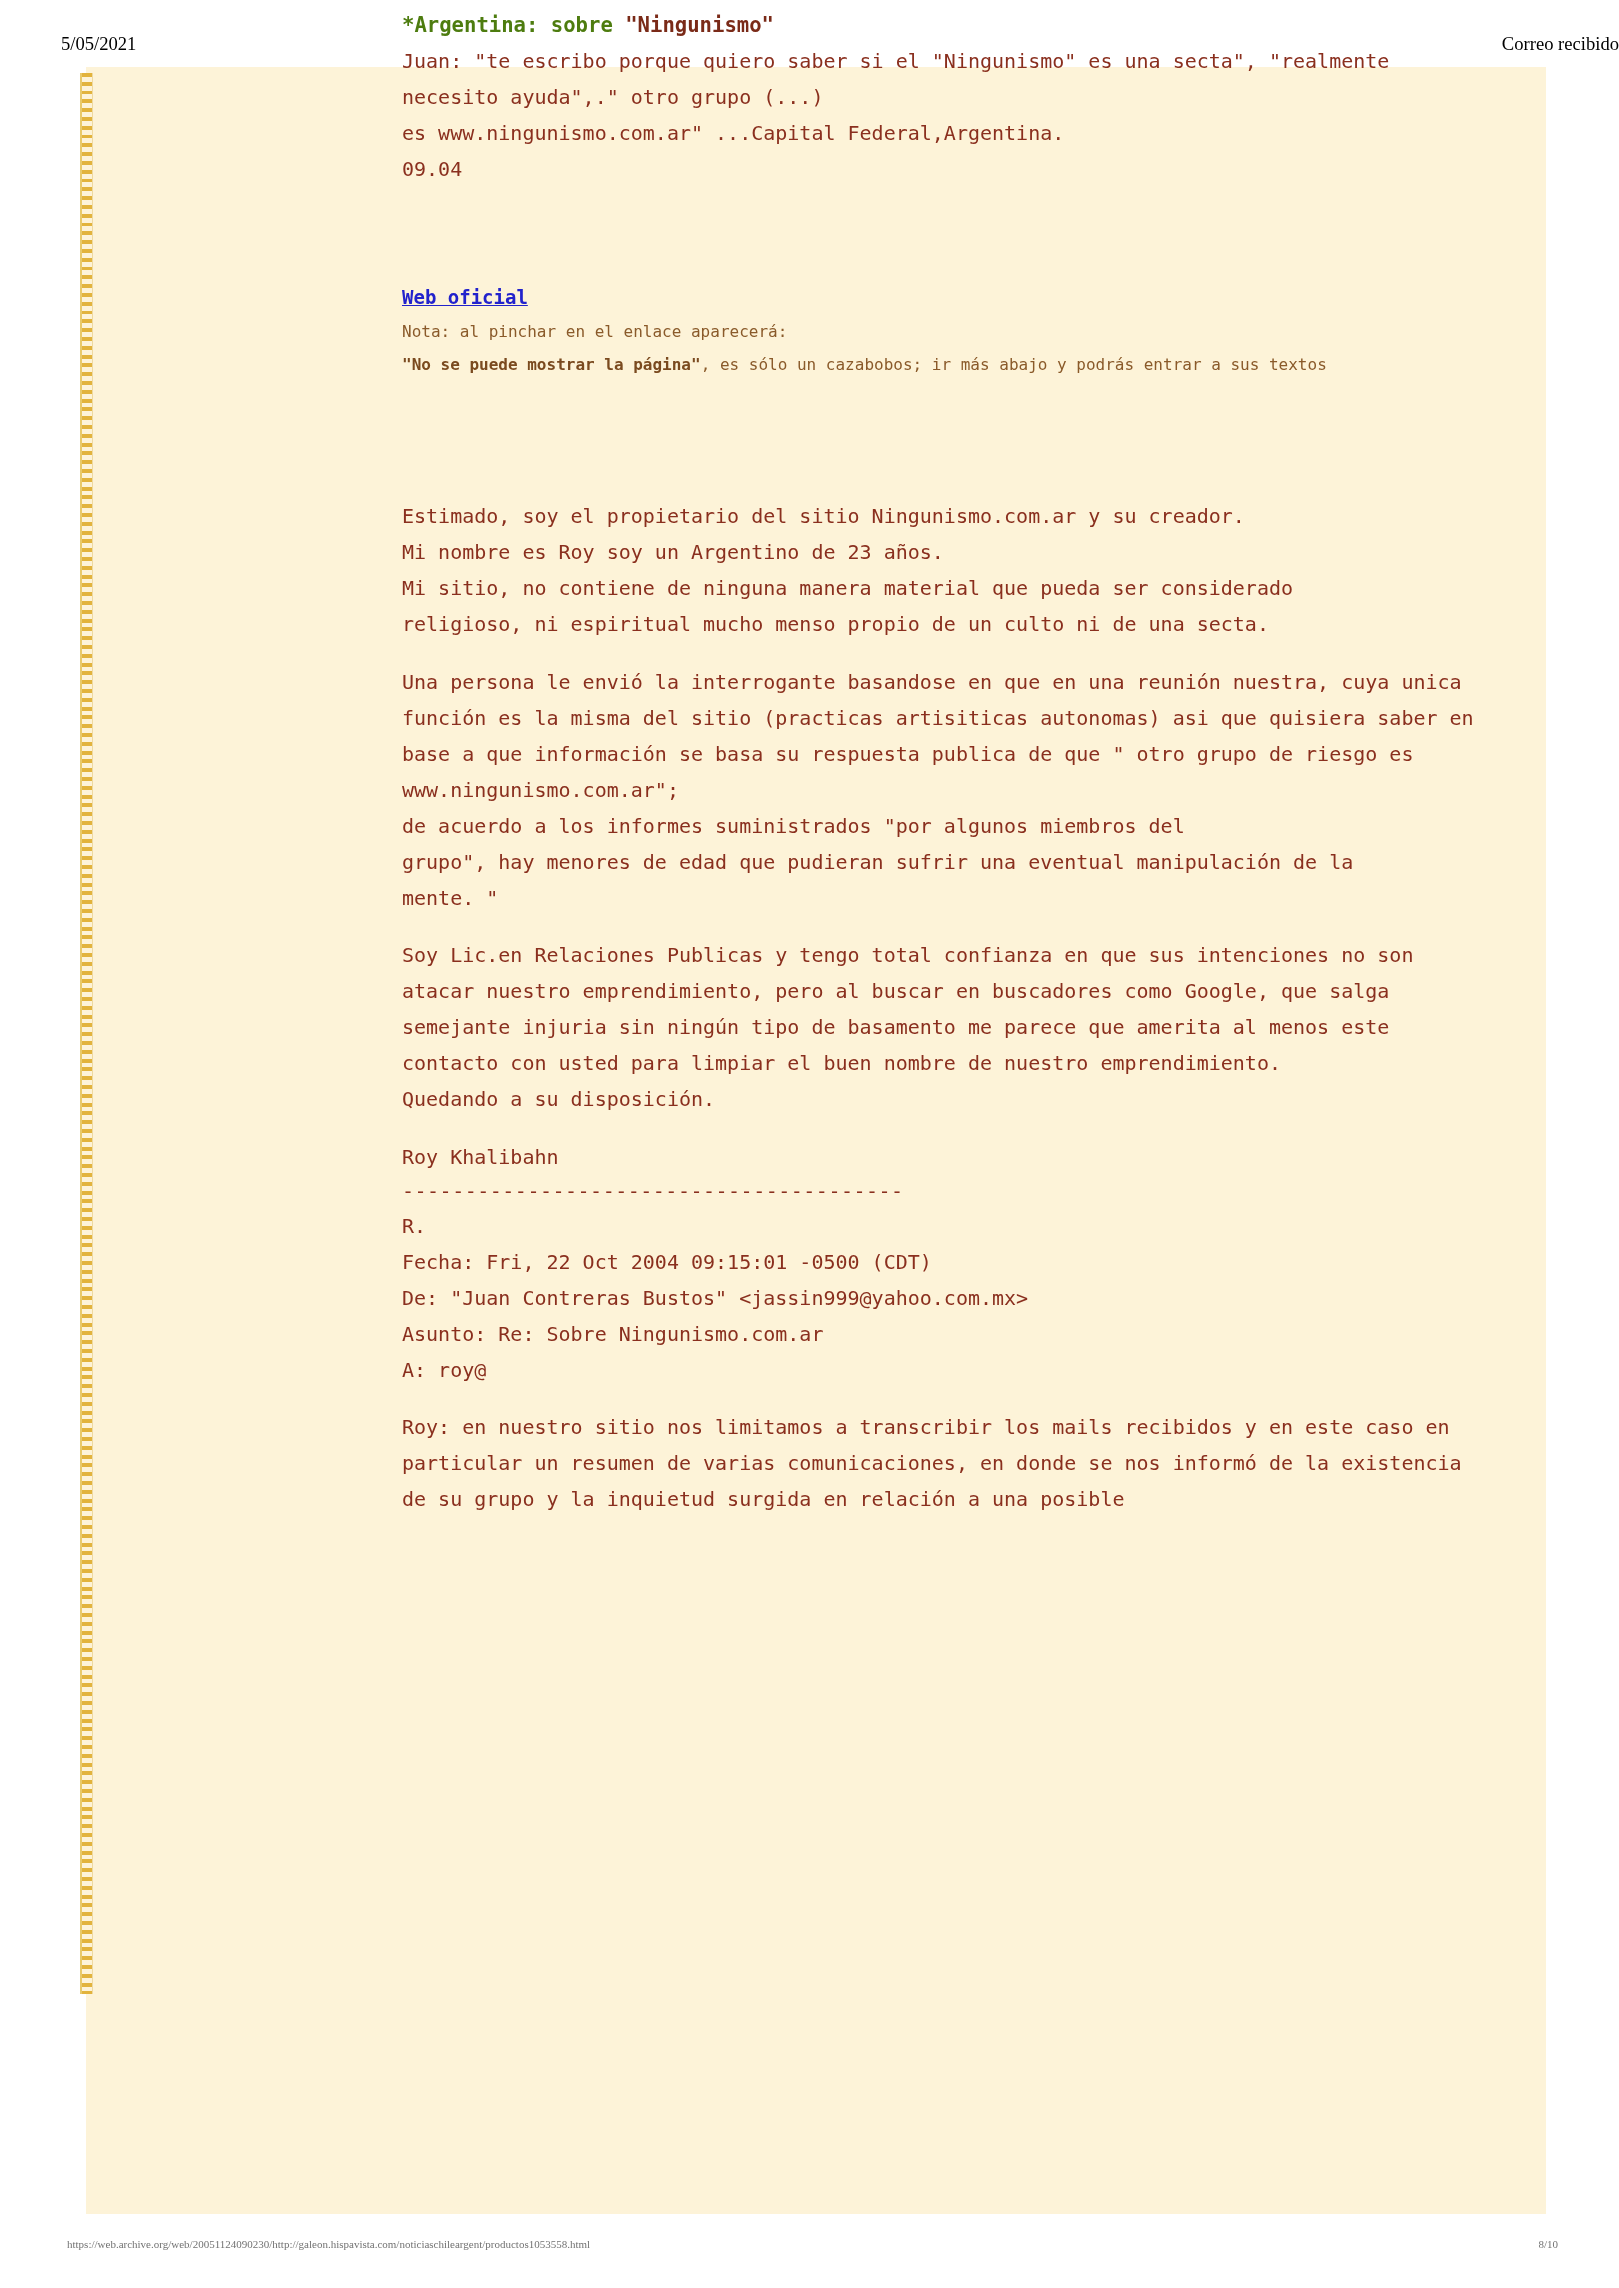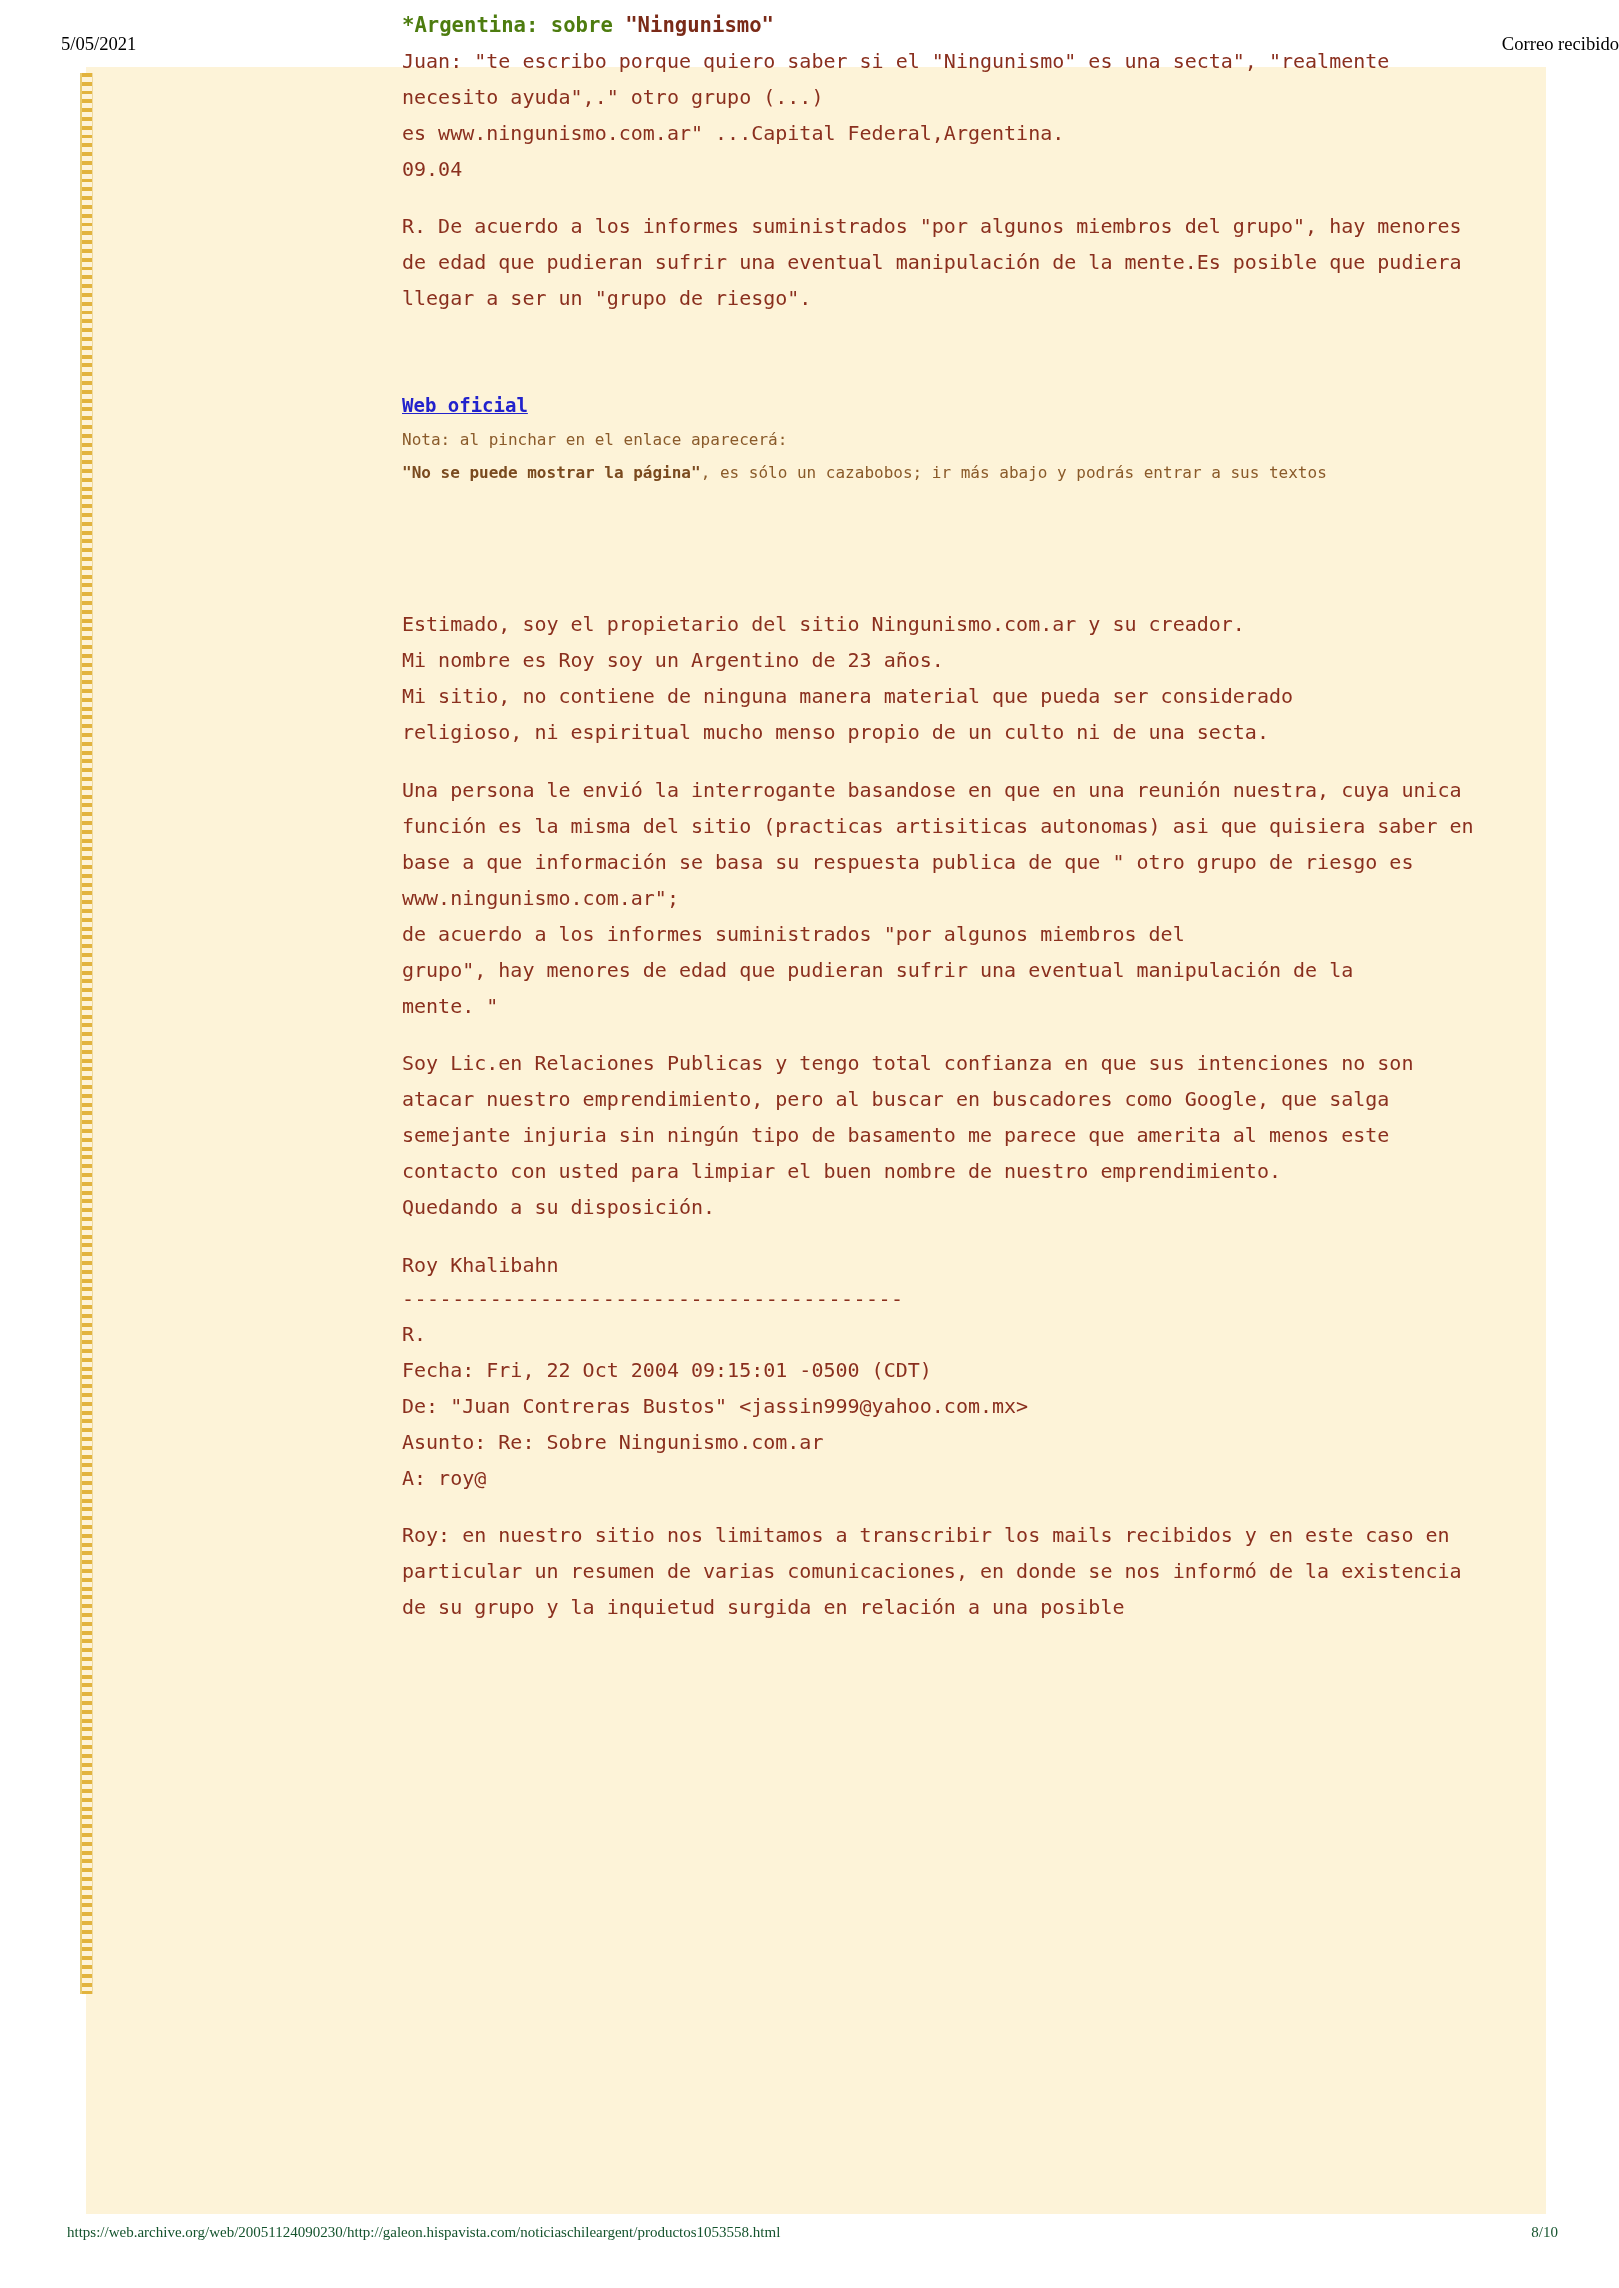--- a/index.html
+++ b/index.html
@@ -34,27 +34,27 @@
   .print-header .ph-title {
     position: absolute;
     left: 0;
     top: 0;
     width: 1619px;
     text-align: right;
   }
 
   .print-footer {
     position: absolute;
-    bottom: 43px;
+    bottom: 29px;
     left: 0;
     width: 1619px;
     height: 21.6px;
     font-family: "Liberation Serif", serif;
-    font-size: 15px;
-    color: #14532d;
+    font-size: 11px;
+    color: #737373;
   }
   .print-footer .pf-url {
     position: absolute;
     left: 67px;
     top: 0;
     white-space: nowrap;
   }
   .print-footer .pf-page {
     position: absolute;
     right: 61px;
@@ -161,21 +161,20 @@
 <div class="mail">
 
   <div class="title-line"><span class="t-red">*Argentina: sobre </span><span class="t-dark">"Ningunismo"</span></div>
 
   <div class="mono blk">Juan: "te escribo porque quiero saber si el "Ningunismo" es una secta", "realmente necesito ayuda",." otro grupo (...)
 es www.ningunismo.com.ar" ...Capital Federal,Argentina.
 09.04</div>
 
   <div class="gap-sm"></div>
 
-  <div class="mono blk">R. De acuerdo a los informes suministrados "por algunos miembros del grupo", hay menores de edad que pudieran sufrir una eventual manipulación de la mente.Es posible que pudiera llegar a ser un "grupo de riesgo".</div>
 
   <div class="gap-lg"></div>
 
   <a href="#" class="weblink">Web oficial </a>
 
   <div class="note">Nota: al pinchar en el enlace aparecerá:</div>
   <div class="note"><b>"No se puede mostrar la página"</b><span>, es sólo un cazabobos; ir más abajo y podrás entrar a sus textos</span></div>
 
   <div class="gap-xl"></div>
 

